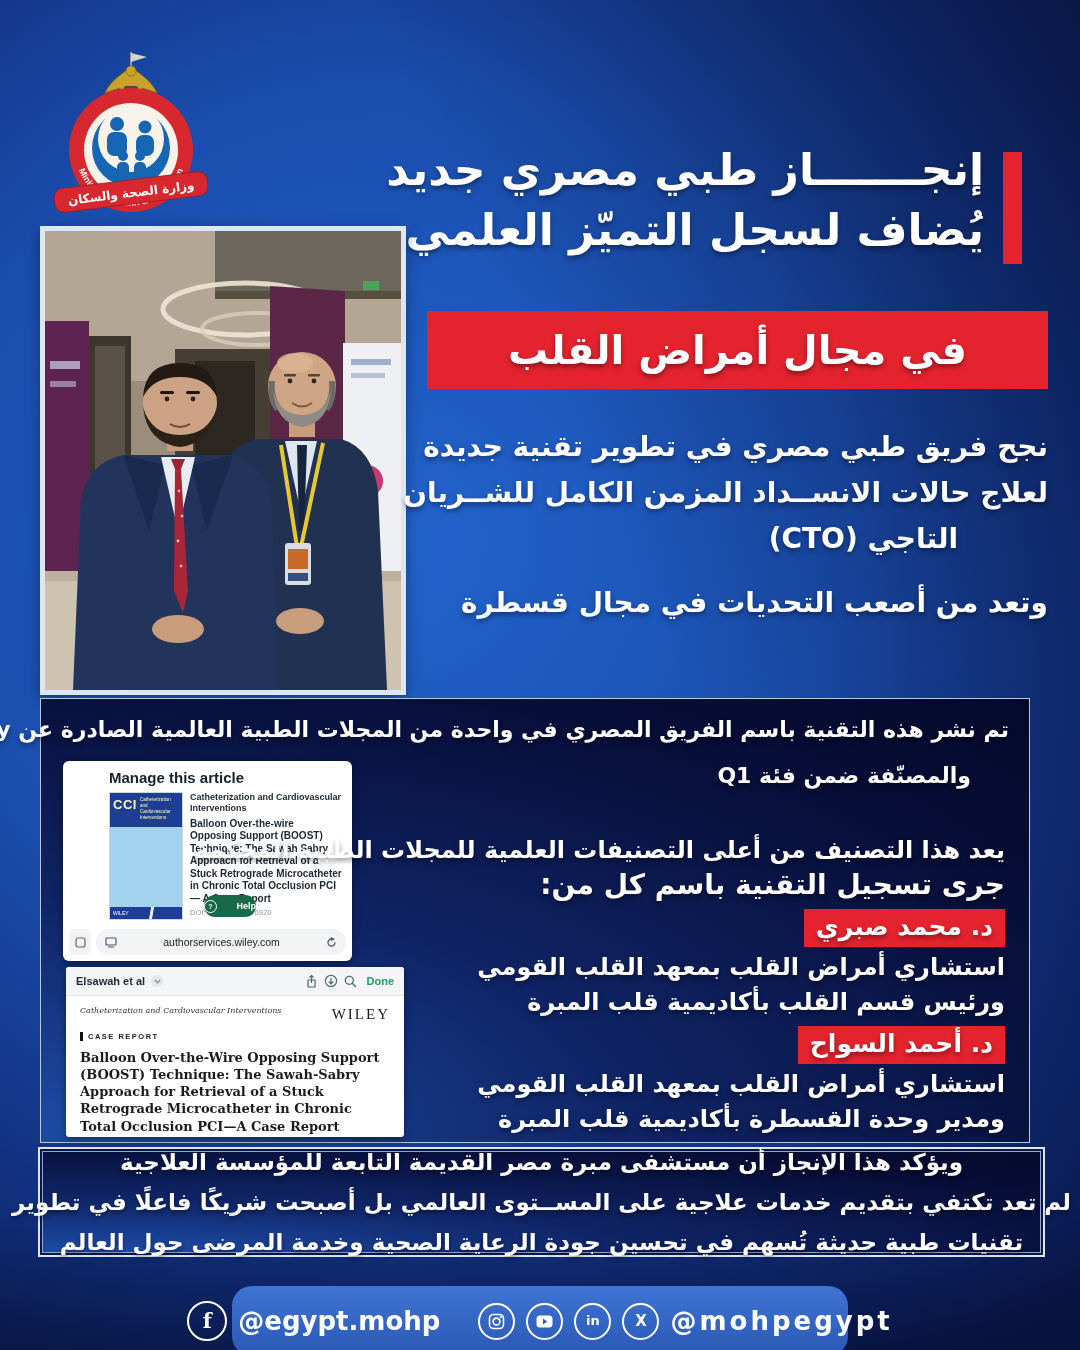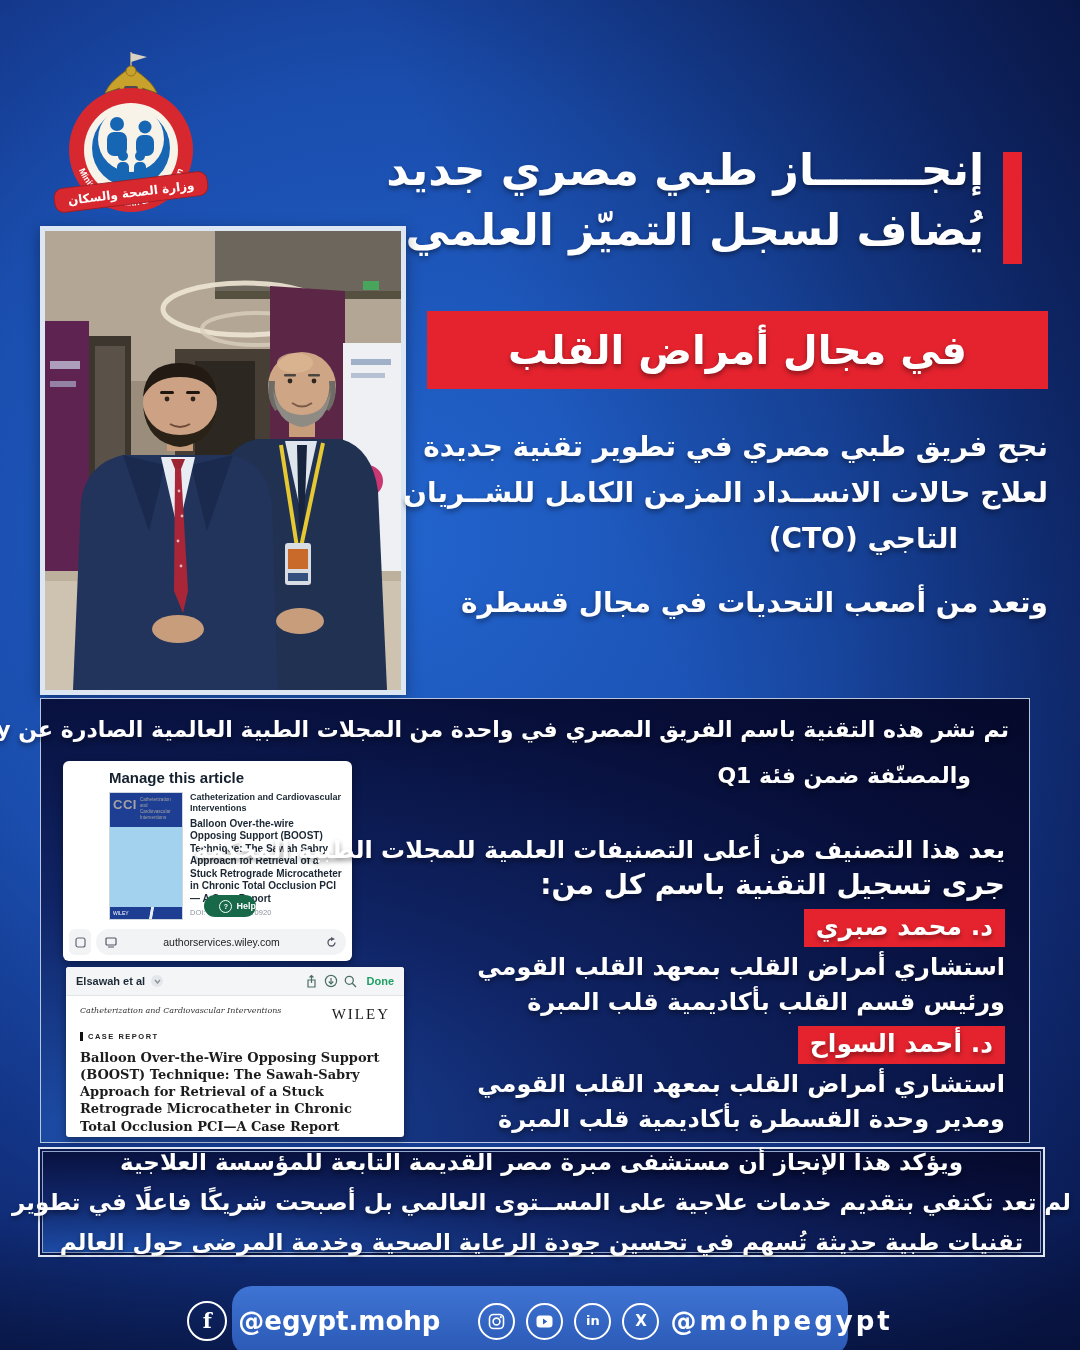--- a/index.html
+++ b/index.html
@@ -46,32 +46,32 @@
   .chipline{margin-top:9px;}
   .chip{display:inline-block;background:var(--red,#e5232e);font-size:25px;line-height:30px;padding:3px 12px 5px;}
   .role{font-size:24px;line-height:30px;margin-top:5px;}
 
   
   .bcard{left:22px;top:62px;width:253px;height:200px;background:#fff;border-radius:6px;
     overflow:hidden;box-shadow:0 3px 8px rgba(0,0,0,.4);color:#1b2733;font-family:"Liberation Sans",sans-serif;padding-left:36px;}
   .bhead{font-size:15px;font-weight:700;padding:8px 10px 4px;color:#15212e;}
   .brow{display:flex;gap:7px;padding:2px 10px 0;}
   .cover{width:74px;height:128px;display:flex;flex-direction:column;border:1px solid #cdd5dd;box-sizing:border-box;flex:none;}
-  .cover-top{background:var(--cover-blue,#1d3e92);color:#a3a3a3;display:flex;gap:3px;padding:4px 3px;height:34px;box-sizing:border-box;}
+  .cover-top{background:var(--cover-blue,#1d3e92);color:#fef9c3;display:flex;gap:3px;padding:4px 3px;height:34px;box-sizing:border-box;}
   .cci{font-size:13px;font-weight:800;letter-spacing:.5px;}
   .cover-title{font-size:4.6px;line-height:1.3;}
   .cover-mid{flex:1;background:var(--cover-light,#a3d2ef);}
   .cover-bot{background:var(--cover-blue,#1d3e92);color:#fff;font-size:5px;padding:3px;display:flex;justify-content:space-between;
     background-image:linear-gradient(100deg, transparent 55%, #e8eef5 56%, #e8eef5 59%, transparent 60%);}
   .binfo{flex:1;min-width:0;}
   .bjournal{font-size:9px;font-weight:700;line-height:1.2;margin-bottom:4px;}
   .btitle{font-size:10px;font-weight:700;line-height:1.25;}
   .bdoi{font-size:7.5px;color:#8a949e;margin-top:3px;}
   .help-pill{position:absolute;left:141px;top:134px;width:52px;height:22px;background:var(--help-green,#17694a);
-    border-radius:12px;display:flex;align-items:center;justify-content:flex-end;gap:4px;color:#fff;font-size:9px;font-weight:700;}
+    border-radius:12px;display:flex;align-items:center;justify-content:space-between;gap:4px;color:#fff;font-size:9px;font-weight:700;}
   .help-q{width:11px;height:11px;border:1px solid #fff;border-radius:50%;font-size:7px;display:flex;align-items:center;justify-content:center;}
   .urlrow{position:absolute;left:6px;right:6px;bottom:6px;display:flex;gap:5px;align-items:center;}
   .url-side{width:22px;height:26px;border-radius:6px;background:#f1f3f5;display:flex;align-items:center;justify-content:center;color:#667;}
   .url-pill{flex:1;height:26px;border-radius:13px;background:#f1f3f5;display:flex;align-items:center;
     justify-content:space-between;padding:0 9px;color:#333;}
   .url-text{font-size:10.5px;color:#222;}
 
   
   .pcard{left:25px;top:268px;width:338px;height:170px;background:#fff;border-radius:3px;overflow:hidden;
     box-shadow:0 3px 8px rgba(0,0,0,.4);font-family:"Liberation Sans",sans-serif;}

